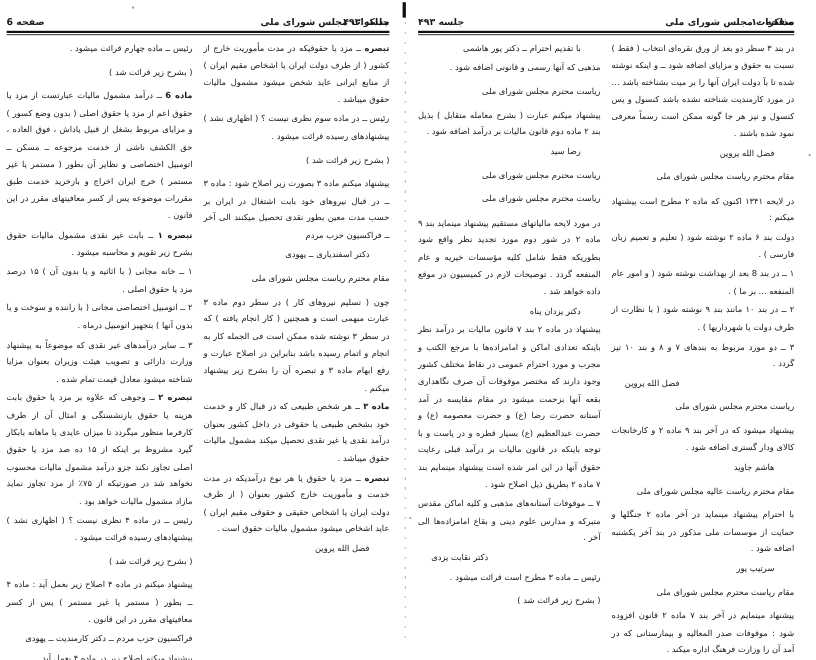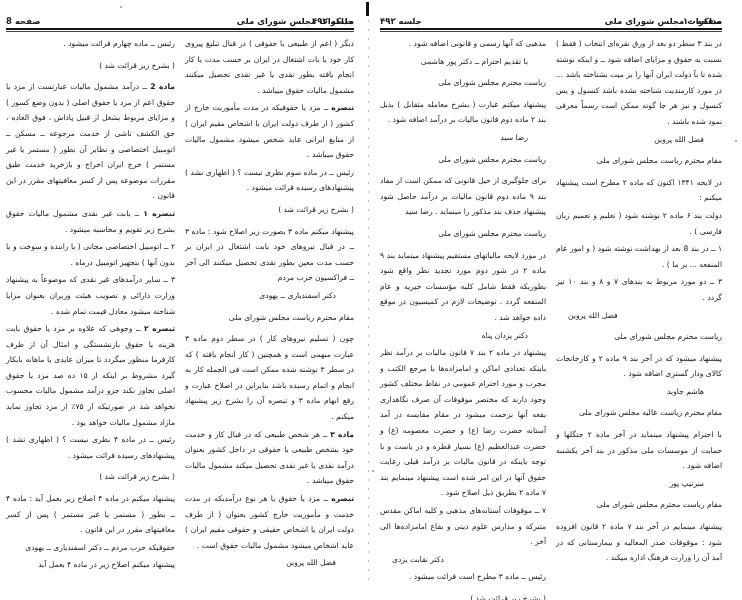--- a/index.html
+++ b/index.html
@@ -33,50 +33,50 @@
 
 <div class="spread">
 
   <div class="gutter-mark"></div>
   <div class="gutter-noise"></div>
 
   <div class="page page-left">
     <div class="running-head">
       <span>جلسه ۴۹۳</span>
       <span class="title">مذاکرات مجلس شورای ملی</span>
-      <span>صفحه 8</span>
+      <span>صفحه 6</span>
     </div>
     <div class="head-rule"></div>
     <div class="head-rule thin"></div>
     <div class="cols">
       <div class="col">
-          <p class="para"><span>دیگر ( اعم از طبیعی یا حقوقی ) در قبال تبلیغ پیروی کار خود یا بات اشتغال در ایران بر حسب مدت یا کار انجام یافته بطور نقدی یا غیر نقدی تحصیل میکنند مشمول مالیات حقوق میباشد .</span></p>
           <p class="para"><span class="lead">تبصره</span><span> ــ مزد یا حقوقیکه در مدت مأموریت خارج از کشور ( از طرف دولت ایران یا اشخاص مقیم ایران ) از منابع ایرانی عاید شخص میشود مشمول مالیات حقوق میباشد .</span></p>
           <p class="para"><span>رئیس ــ در ماده سوم نظری نیست ؟ ( اظهاری نشد ) پیشنهادهای رسیده قرائت میشود .</span></p>
           <p class="para center"><span>( بشرح زیر قرائت شد )</span></p>
           <p class="para"><span>پیشنهاد میکنم ماده ۳ بصورت زیر اصلاح شود : ماده ۳ ــ در قبال نیروهای خود بابت اشتغال در ایران بر حسب مدت معین بطور نقدی تحصیل میکنند الی آخر ــ فراکسیون حزب مردم</span></p>
           <p class="para sig"><span>دکتر اسفندیاری ــ یهودی</span></p>
           <p class="para center"><span>مقام محترم ریاست مجلس شورای ملی</span></p>
           <p class="para"><span>چون ( تسلیم نیروهای کار ) در سطر دوم ماده ۳ عبارت مبهمی است و همچنین ( کار انجام یافته ) که در سطر ۳ نوشته شده ممکن است فی الجمله کار به انجام و اتمام رسیده باشد بنابراین در اصلاح عبارت و رفع ابهام ماده ۳ و تبصره آن را بشرح زیر پیشنهاد میکنم .</span></p>
           <p class="para"><span class="lead">ماده ۳</span><span> ــ هر شخص طبیعی که در قبال کار و خدمت خود بشخص طبیعی یا حقوقی در داخل کشور بعنوان درآمد نقدی یا غیر نقدی تحصیل میکند مشمول مالیات حقوق میباشد .</span></p>
           <p class="para"><span class="lead">تبصره</span><span> ــ مزد یا حقوق یا هر نوع درآمدیکه در مدت خدمت و مأموریت خارج کشور بعنوان ( از طرف دولت ایران یا اشخاص حقیقی و حقوقی مقیم ایران ) عاید اشخاص میشود مشمول مالیات حقوق است .</span></p>
           <p class="para sig"><span>فضل الله پروین</span></p>
         </div>
       <div class="col">
           <p class="para"><span>رئیس ــ ماده چهارم قرائت میشود .</span></p>
           <p class="para center"><span>( بشرح زیر قرائت شد )</span></p>
-          <p class="para"><span class="lead">ماده 2</span><span> ــ درآمد مشمول مالیات عبارتست از مزد یا حقوق اعم از مزد یا حقوق اصلی ( بدون وضع کسور ) و مزایای مربوط بشغل از قبیل پاداش ، فوق العاده ، حق الکشف ناشی از خدمت مرجوعه ــ مسکن ــ اتومبیل اختصاصی و نظایر آن بطور ( مستمر یا غیر مستمر ) خرج ایران اخراج و بازخرید خدمت طبق مقررات موضوعه پس از کسر معافیتهای مقرر در این قانون .</span></p>
+          <p class="para"><span class="lead">ماده 6</span><span> ــ درآمد مشمول مالیات عبارتست از مزد یا حقوق اعم از مزد یا حقوق اصلی ( بدون وضع کسور ) و مزایای مربوط بشغل از قبیل پاداش ، فوق العاده ، حق الکشف ناشی از خدمت مرجوعه ــ مسکن ــ اتومبیل اختصاصی و نظایر آن بطور ( مستمر یا غیر مستمر ) خرج ایران اخراج و بازخرید خدمت طبق مقررات موضوعه پس از کسر معافیتهای مقرر در این قانون .</span></p>
           <p class="para"><span class="lead">تبصره ۱</span><span> ــ بابت غیر نقدی مشمول مالیات حقوق بشرح زیر تقویم و محاسبه میشود .</span></p>
+          <p class="para"><span>۱ ــ خانه مجانی ( با اثاثیه و یا بدون آن ) ۱۵ درصد مزد یا حقوق اصلی .</span></p>
           <p class="para"><span>۲ ــ اتومبیل اختصاصی مجانی ( با راننده و سوخت و یا بدون آنها ) بتجهیز اتومبیل درماه .</span></p>
           <p class="para"><span>۳ ــ سایر درآمدهای غیر نقدی که موضوعاً به پیشنهاد وزارت دارائی و تصویب هیئت وزیران بعنوان مزایا شناخته میشود معادل قیمت تمام شده .</span></p>
           <p class="para"><span class="lead">تبصره ۲</span><span> ــ وجوهی که علاوه بر مزد یا حقوق بابت هزینه یا حقوق بازنشستگی و امثال آن از طرف کارفرما منظور میگردد تا میزان عایدی یا ماهانه بابکار گیرد مشروط بر اینکه از ۱۵ ده صد مزد یا حقوق اصلی تجاوز نکند جزو درآمد مشمول مالیات محسوب نخواهد شد در صورتیکه از ۷۵٪ از مزد تجاوز نماید مازاد مشمول مالیات خواهد بود .</span></p>
           <p class="para"><span>رئیس ــ در ماده ۴ نظری نیست ؟ ( اظهاری نشد ) پیشنهادهای رسیده قرائت میشود .</span></p>
           <p class="para center"><span>( بشرح زیر قرائت شد )</span></p>
           <p class="para"><span>پیشنهاد میکنم در ماده ۴ اصلاح زیر بعمل آید : ماده ۴ ــ بطور ( مستمر یا غیر مستمر ) پس از کسر معافیتهای مقرر در این قانون .</span></p>
-          <p class="para"><span>حقوقیکه حزب مردم ــ دکتر اسفندیاری ــ یهودی</span></p>
+          <p class="para"><span>فراکسیون حزب مردم ــ دکتر کارمندیت ــ یهودی</span></p>
           <p class="para"><span>پیشنهاد میکنم اصلاح زیر در ماده ۴ بعمل آید</span></p>
         </div>
     </div>
   </div>
 
   <div class="page page-right">
     <div class="running-head">
       <span>صفحه ۱۰</span>
       <span class="title">مذاکرات مجلس شورای ملی</span>
       <span>جلسه ۴۹۳</span>
@@ -84,39 +84,39 @@
     <div class="head-rule"></div>
     <div class="head-rule thin"></div>
     <div class="cols">
       <div class="col">
           <p class="para"><span>در بند ۳ سطر دو بعد از ورق نقره‌ای انتخاب ( فقط ) نسبت به حقوق و مزایای اضافه شود ــ و اینکه نوشته شده تا بآ دولت ایران آنها را بر میت بشناخته باشد ... در مورد کارمندیت شناخته نشده باشد کنسول و یس کنسول و نیز هر جا گونه ممکن است رسماً معرفی نمود شده باشند .</span></p>
           <p class="para sig"><span>فضل الله پروین</span></p>
           <p class="para center"><span>مقام محترم ریاست مجلس شورای ملی</span></p>
           <p class="para"><span>در لایحه ۱۳۴۱ اکنون که ماده ۲ مطرح است پیشنهاد میکنم :</span></p>
           <p class="para"><span>دولت بند ۶ ماده ۲ نوشته شود ( تعلیم و تعمیم زبان فارسی ) .</span></p>
           <p class="para"><span>۱ ــ در بند 8 بعد از بهداشت نوشته شود ( و امور عام المنفعه ... بر ما ) .</span></p>
+          <p class="para"><span>۲ ــ در بند ۱۰ مانند بند ۹ نوشته شود ( با نظارت از طرف دولت یا شهرداریها ) .</span></p>
           <p class="para"><span>۳ ــ دو مورد مربوط به بندهای ۷ و ۸ و بند ۱۰ تیز گردد .</span></p>
           <p class="para sig-left"><span>فضل الله پروین</span></p>
           <p class="para center"><span>ریاست محترم مجلس شورای ملی</span></p>
           <p class="para"><span>پیشنهاد میشود که در آخر بند ۹ ماده ۲ و کارخانجات کالای ودار گستری اضافه شود .</span></p>
           <p class="para sig"><span>هاشم جاوید</span></p>
           <p class="para center"><span>مقام محترم ریاست عالیه مجلس شورای ملی</span></p>
           <p class="para"><span>با احترام پیشنهاد مینماید در آخر ماده ۲ جنگلها و حمایت از موسسات ملی مذکور در بند آخر یکشنبه اضافه شود .</span></p>
           <p class="para sig"><span>سرتیپ پور</span></p>
           <p class="para center"><span>مقام ریاست محترم مجلس شورای ملی</span></p>
           <p class="para"><span>پیشنهاد مینمایم در آخر بند ۷ ماده ۲ قانون افزوده شود : موقوفات صدر المعالیه و بیمارستانی که در آمد آن را وزارت فرهنگ اداره میکند .</span></p>
         </div>
       <div class="col">
+          <p class="para sig"><span>با تقدیم احترام ــ دکتر پور هاشمی</span></p>
           <p class="para"><span>مذهبی که آنها رسمی و قانونی اضافه شود .</span></p>
-          <p class="para sig"><span>با تقدیم احترام ــ دکتر پور هاشمی</span></p>
           <p class="para center"><span>ریاست محترم مجلس شورای ملی</span></p>
           <p class="para"><span>پیشنهاد میکنم عبارت ( بشرح معامله متقابل ) بذیل بند ۲ ماده دوم قانون مالیات بر درآمد اضافه شود .</span></p>
           <p class="para sig"><span>رضا سید</span></p>
           <p class="para center"><span>ریاست محترم مجلس شورای ملی</span></p>
-          <p class="para"><span>برای جلوگیری از حیل قانونی که ممکن است از مفاد بند ۹ ماده دوم قانون مالیات بر درآمد حاصل شود پیشنهاد حذف بند مذکور را مینماید .       رضا سید</span></p>
           <p class="para center"><span>ریاست محترم مجلس شورای ملی</span></p>
           <p class="para"><span>در مورد لایحه مالیاتهای مستقیم پیشنهاد مینماید بند ۹ ماده ۲ در شور دوم مورد تجدید نظر واقع شود بطوریکه فقط شامل کلیه مؤسسات خیریه و عام المنفعه گردد . توضیحات لازم در کمیسیون در موقع داده خواهد شد .</span></p>
           <p class="para sig"><span>دکتر یزدان پناه</span></p>
           <p class="para"><span>پیشنهاد در ماده ۲ بند ۷ قانون مالیات بر درآمد نظر باینکه تعدادی اماکن و امامزاده‌ها با مرجع الکتب و مجرب و مورد احترام عمومی در نقاط مختلف کشور وجود دارند که مختصر موقوفات آن صرف نگاهداری بقعه آنها بزحمت میشود در مقام مقایسه در آمد آستانه حضرت رضا (ع) و حضرت معصومه (ع) و حضرت عبدالعظیم (ع) بسیار قطره و در یاست و با توجه باینکه در قانون مالیات بر درآمد قبلی رعایت حقوق آنها در این امر شده است پیشنهاد مینمایم بند ۷ ماده ۲ بطریق ذیل اصلاح شود .</span></p>
           <p class="para"><span>۷ ــ موقوفات آستانه‌های مذهبی و کلیه اماکن مقدس متبرکه و مدارس علوم دینی و بقاع امامزاده‌ها الی آخر .</span></p>
           <p class="para sig-left"><span>دکتر نقابت یزدی</span></p>
           <p class="para"><span>رئیس ــ ماده ۳ مطرح است قرائت میشود .</span></p>
           <p class="para center"><span>( بشرح زیر قرائت شد )</span></p>
         </div>
     </div>

